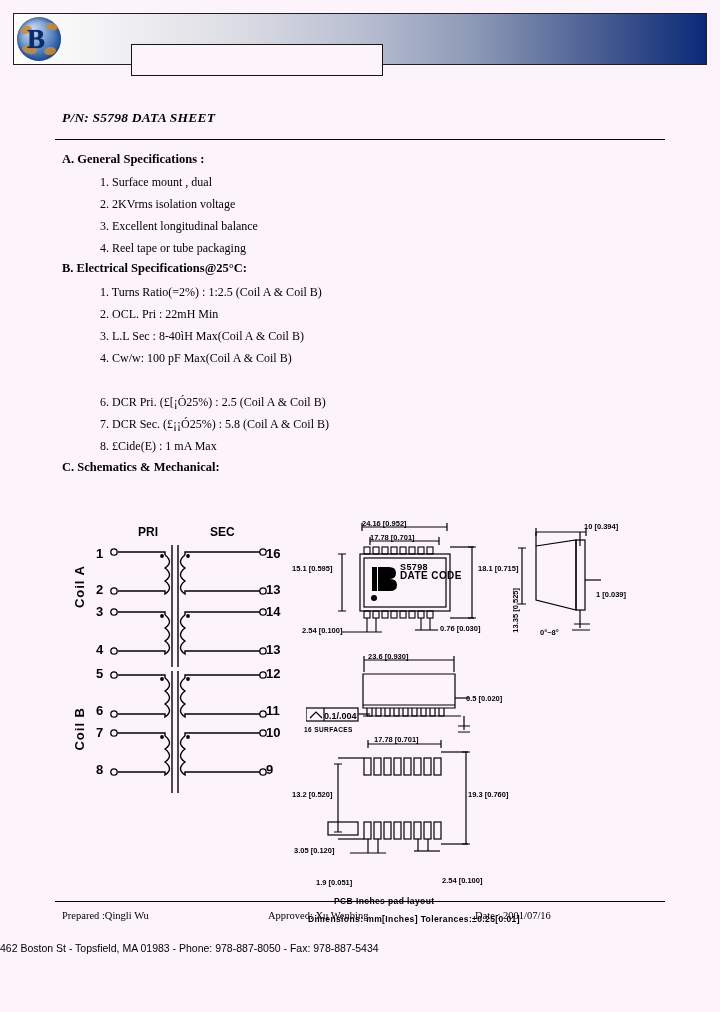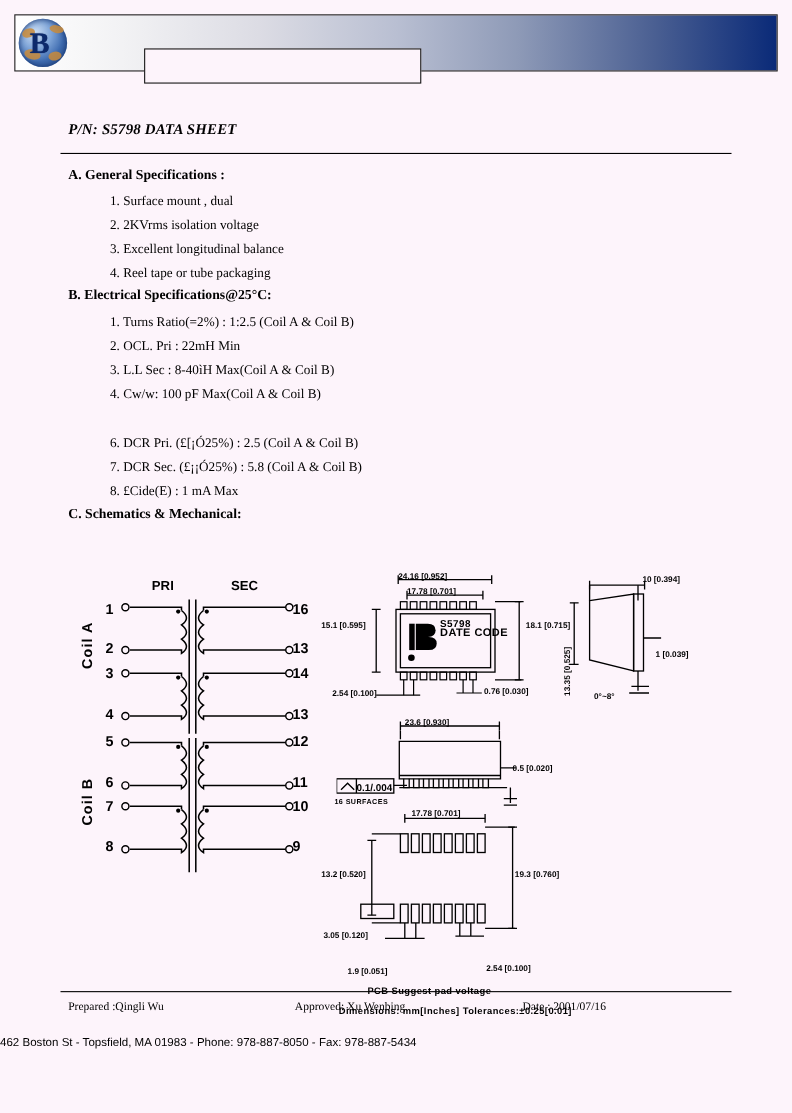--- a/index.html
+++ b/index.html
@@ -349,21 +349,21 @@
         <line x1="44" y1="121" x2="80" y2="121"></line>
         <line x1="108" y1="119" x2="134" y2="119"></line>
       </g>
     </svg>
     <div class="dim" style="left:78px;top:235px">17.78 [0.701]</div>
     <div class="dim" style="left:-4px;top:290px">13.2 [0.520]</div>
     <div class="dim" style="left:172px;top:290px">19.3 [0.760]</div>
     <div class="dim" style="left:-2px;top:346px">3.05 [0.120]</div>
     <div class="dim" style="left:20px;top:378px">1.9 [0.051]</div>
     <div class="dim" style="left:146px;top:376px">2.54 [0.100]</div>
-    <div class="note" style="left:38px;top:396px">PCB  Suggest  pad  voltage</div>
+    <div class="note" style="left:38px;top:396px">PCB  Inches  pad  layout</div>
     <div class="note" style="left:12px;top:414px">Dimensions: mm[Inches]    Tolerances:±0.25[0.01]</div>
   </div>
 
   <div class="foot-line" style="top:901px"></div>
   <div class="foot-txt" style="left:62px;top:910px">Prepared :Qingli Wu</div>
   <div class="foot-txt" style="left:268px;top:910px">Approved:  Xu  Wenbing</div>
   <div class="foot-txt" style="left:475px;top:910px">Date : 2001/07/16</div>
   <div class="addr" style="left:0;top:942px">462 Boston St - Topsfield, MA 01983 - Phone: 978-887-8050 - Fax: 978-887-5434</div>
 </div>
 

